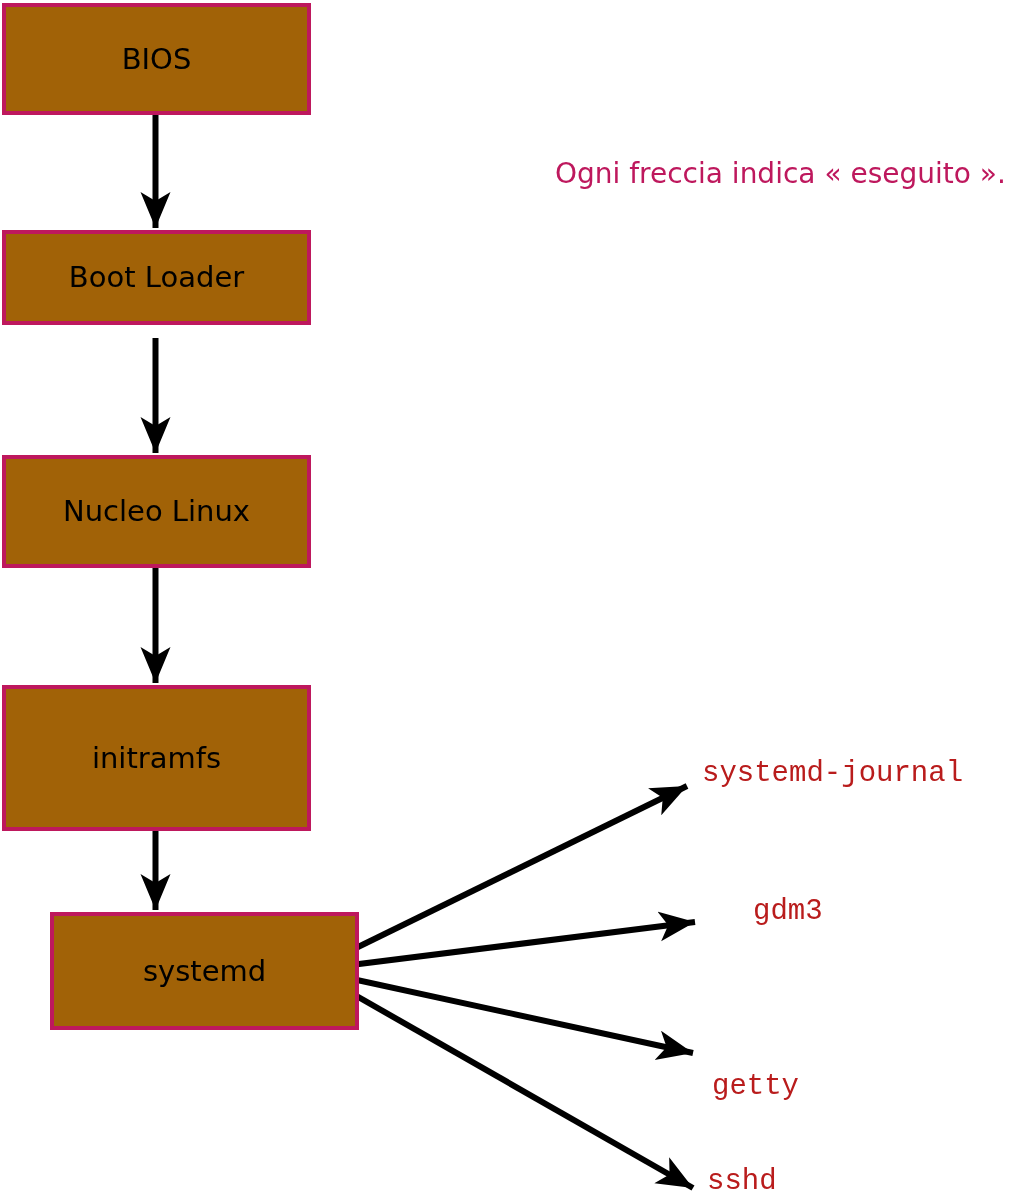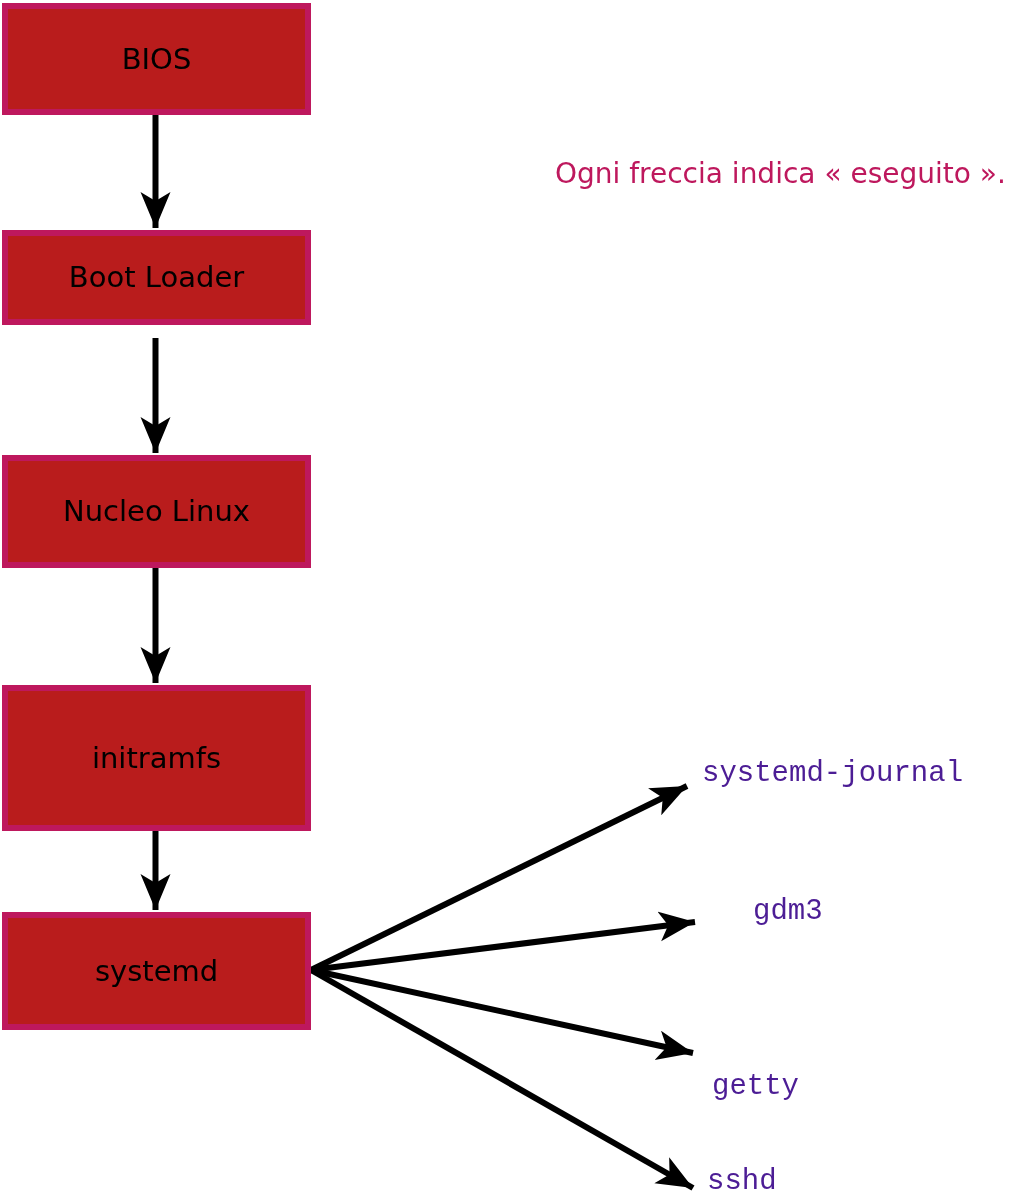--- a/index.html
+++ b/index.html
@@ -21,52 +21,52 @@
     left: 0;
     top: 0;
     width: 1024px;
     height: 1193px;
   }
   .flow-box {
     position: absolute;
     left: 2px;
     width: 309px;
     box-sizing: border-box;
-    border: 6px solid #be185d;
-    background: #b91c1c;
+    border: 4px solid #be185d;
+    background: #a16207;
     display: flex;
     align-items: center;
     justify-content: center;
     font-size: 29px;
     line-height: 1;
     color: #000000;
     z-index: 2;
   }
   .box-0 { top: 3px;   height: 112px; }
   .box-1 { top: 230px; height: 95px; justify-content: center; }
   .box-2 { top: 455px; height: 113px; justify-content: center; }
   .box-3 { top: 685px; height: 146px; }
-  .box-4 { top: 912px; height: 118px; }
+  .box-4 { top: 912px; height: 118px; margin-left: 48px; }
   .caption {
     position: absolute;
     left: 555px;
     top: 158px;
     font-size: 28px;
     line-height: 1.15;
     white-space: nowrap;
     color: #be185d;
   }
   .proc-label {
     position: absolute;
     font-family: "Liberation Mono", "DejaVu Sans Mono", monospace;
     font-size: 29px;
     line-height: 1;
     letter-spacing: 0px;
     white-space: nowrap;
-    color: #4c1d95;
+    color: #b91c1c;
   }
   .proc-0 { left: 702px; top: 759px; }
   .proc-1 { left: 709px; top: 897px; margin-left: 44px; }
   .proc-2 { left: 712px; top: 1036px; margin-top: 36px; }
   .proc-3 { left: 707px; top: 1167px; }
 </style>
 </head>
 <body>
 
 <div class="canvas" style="background: rgb(255, 255, 255); color: rgb(0, 0, 0);">

